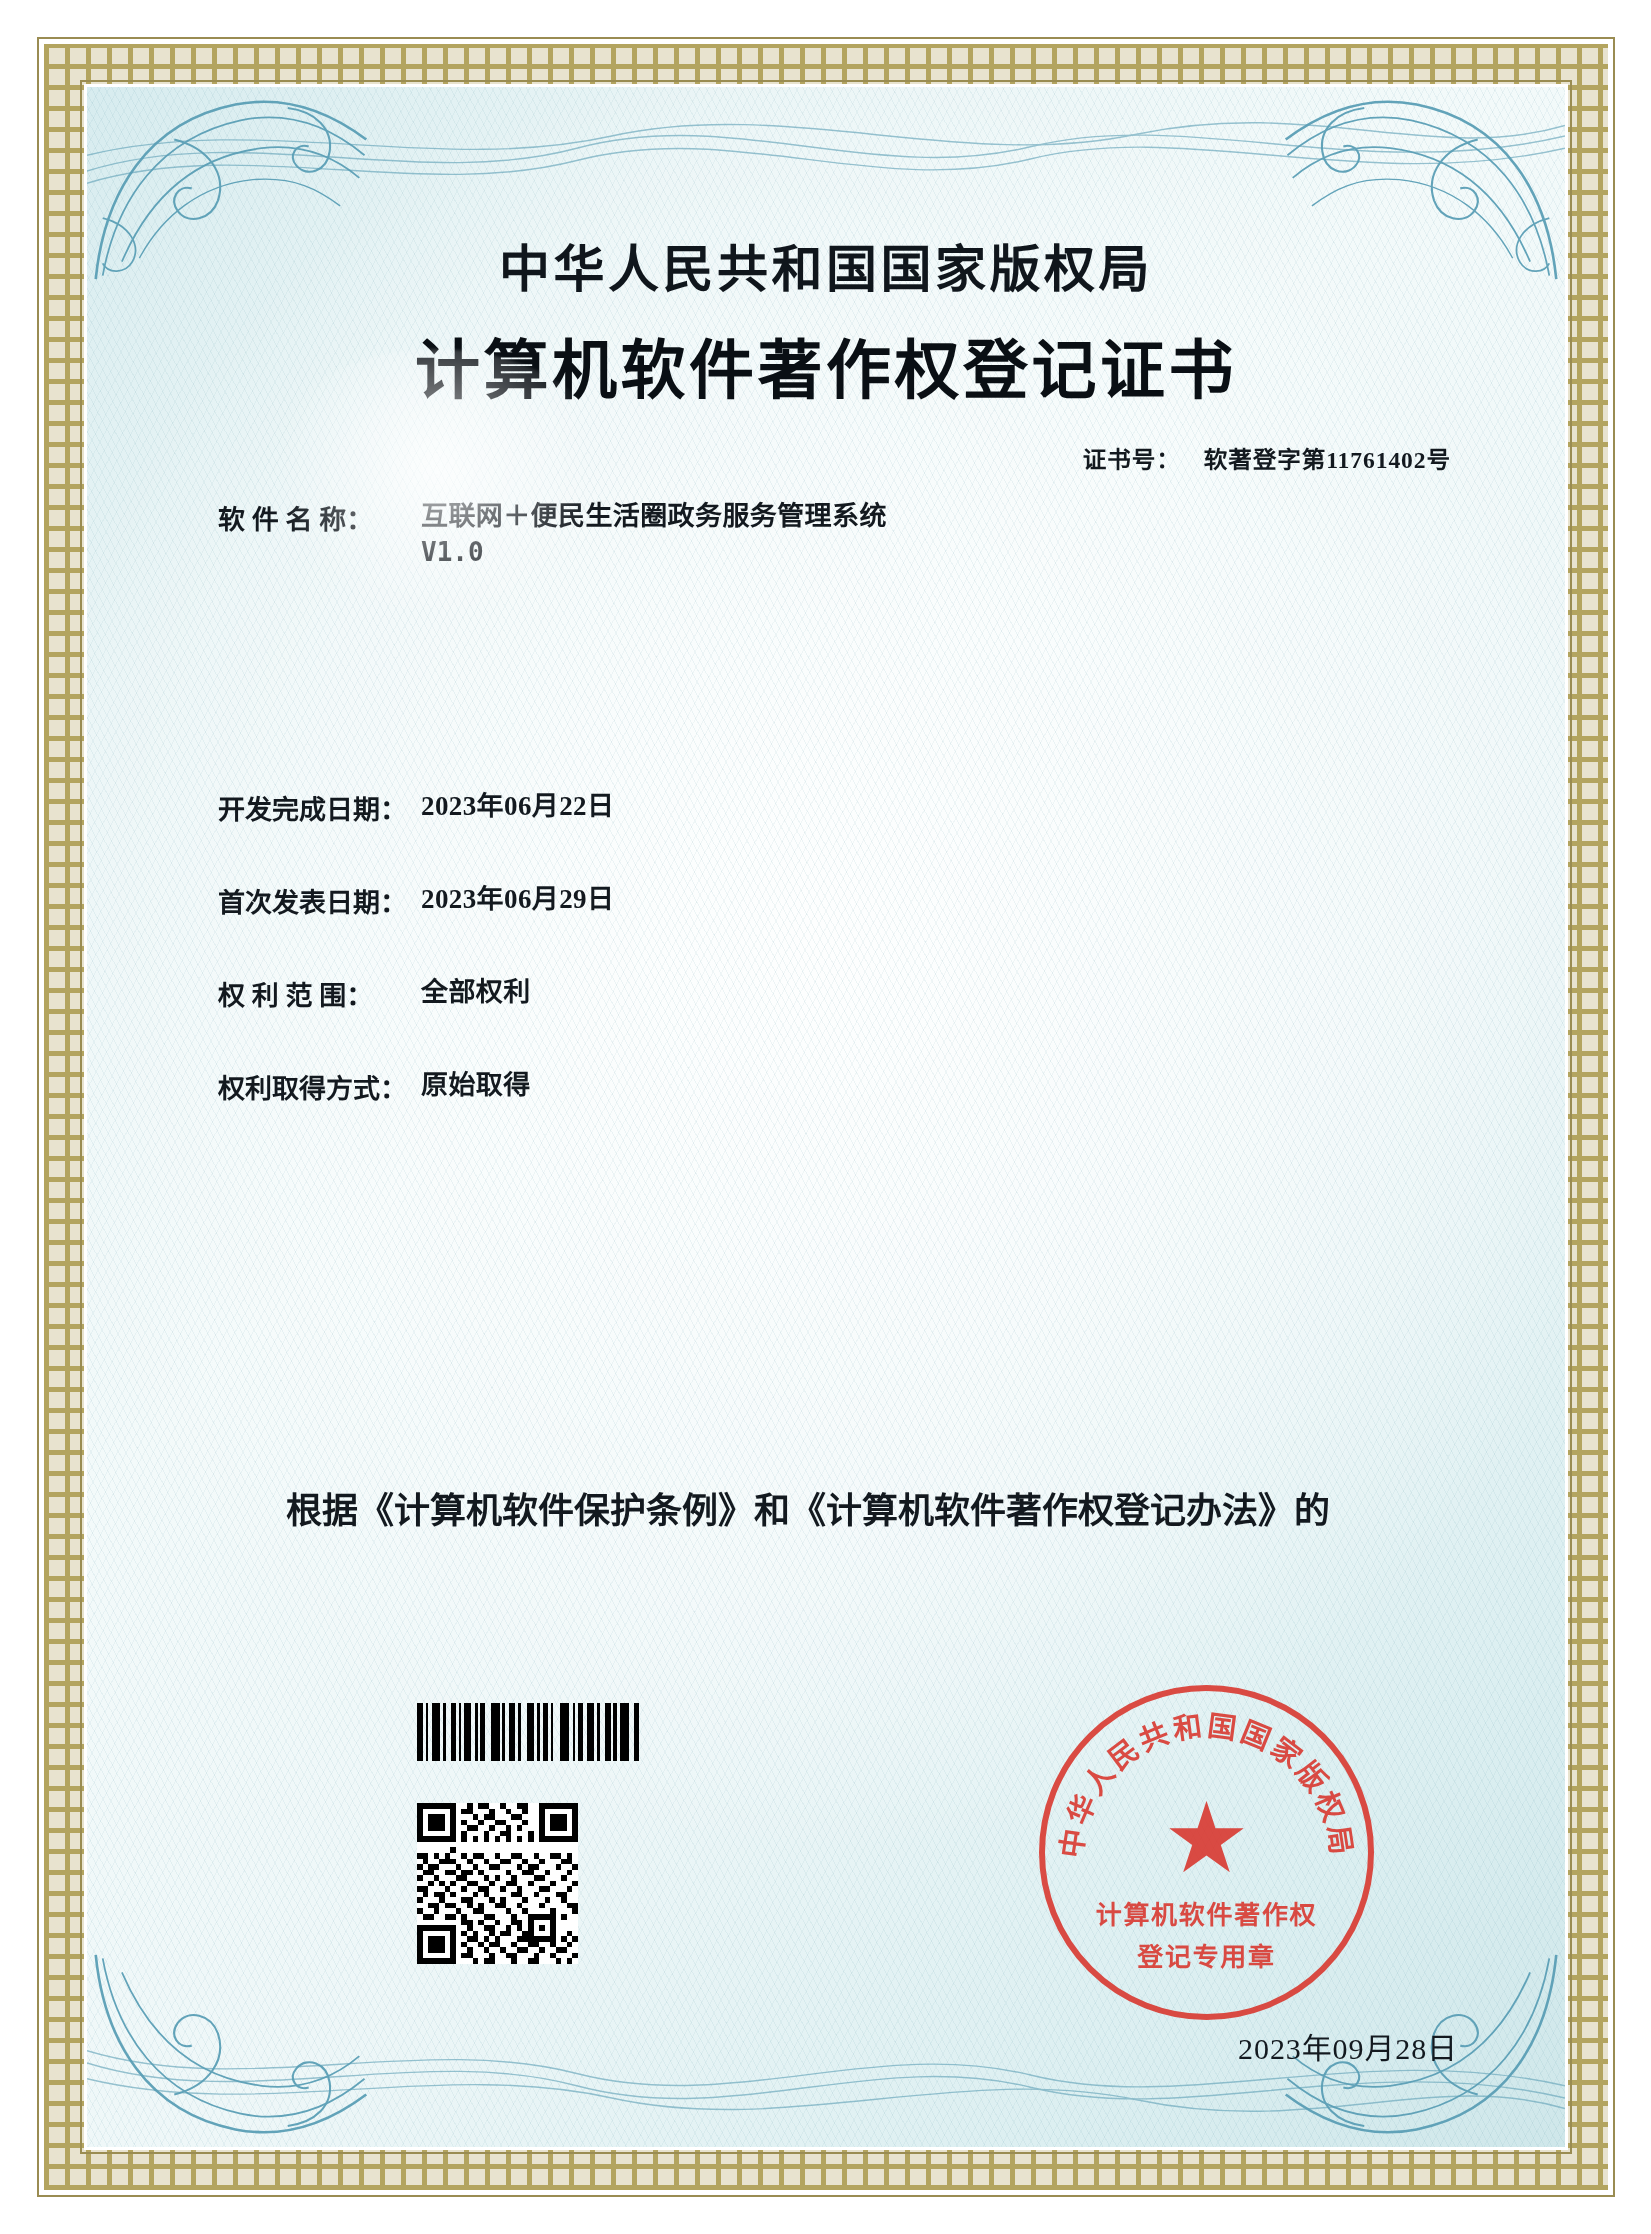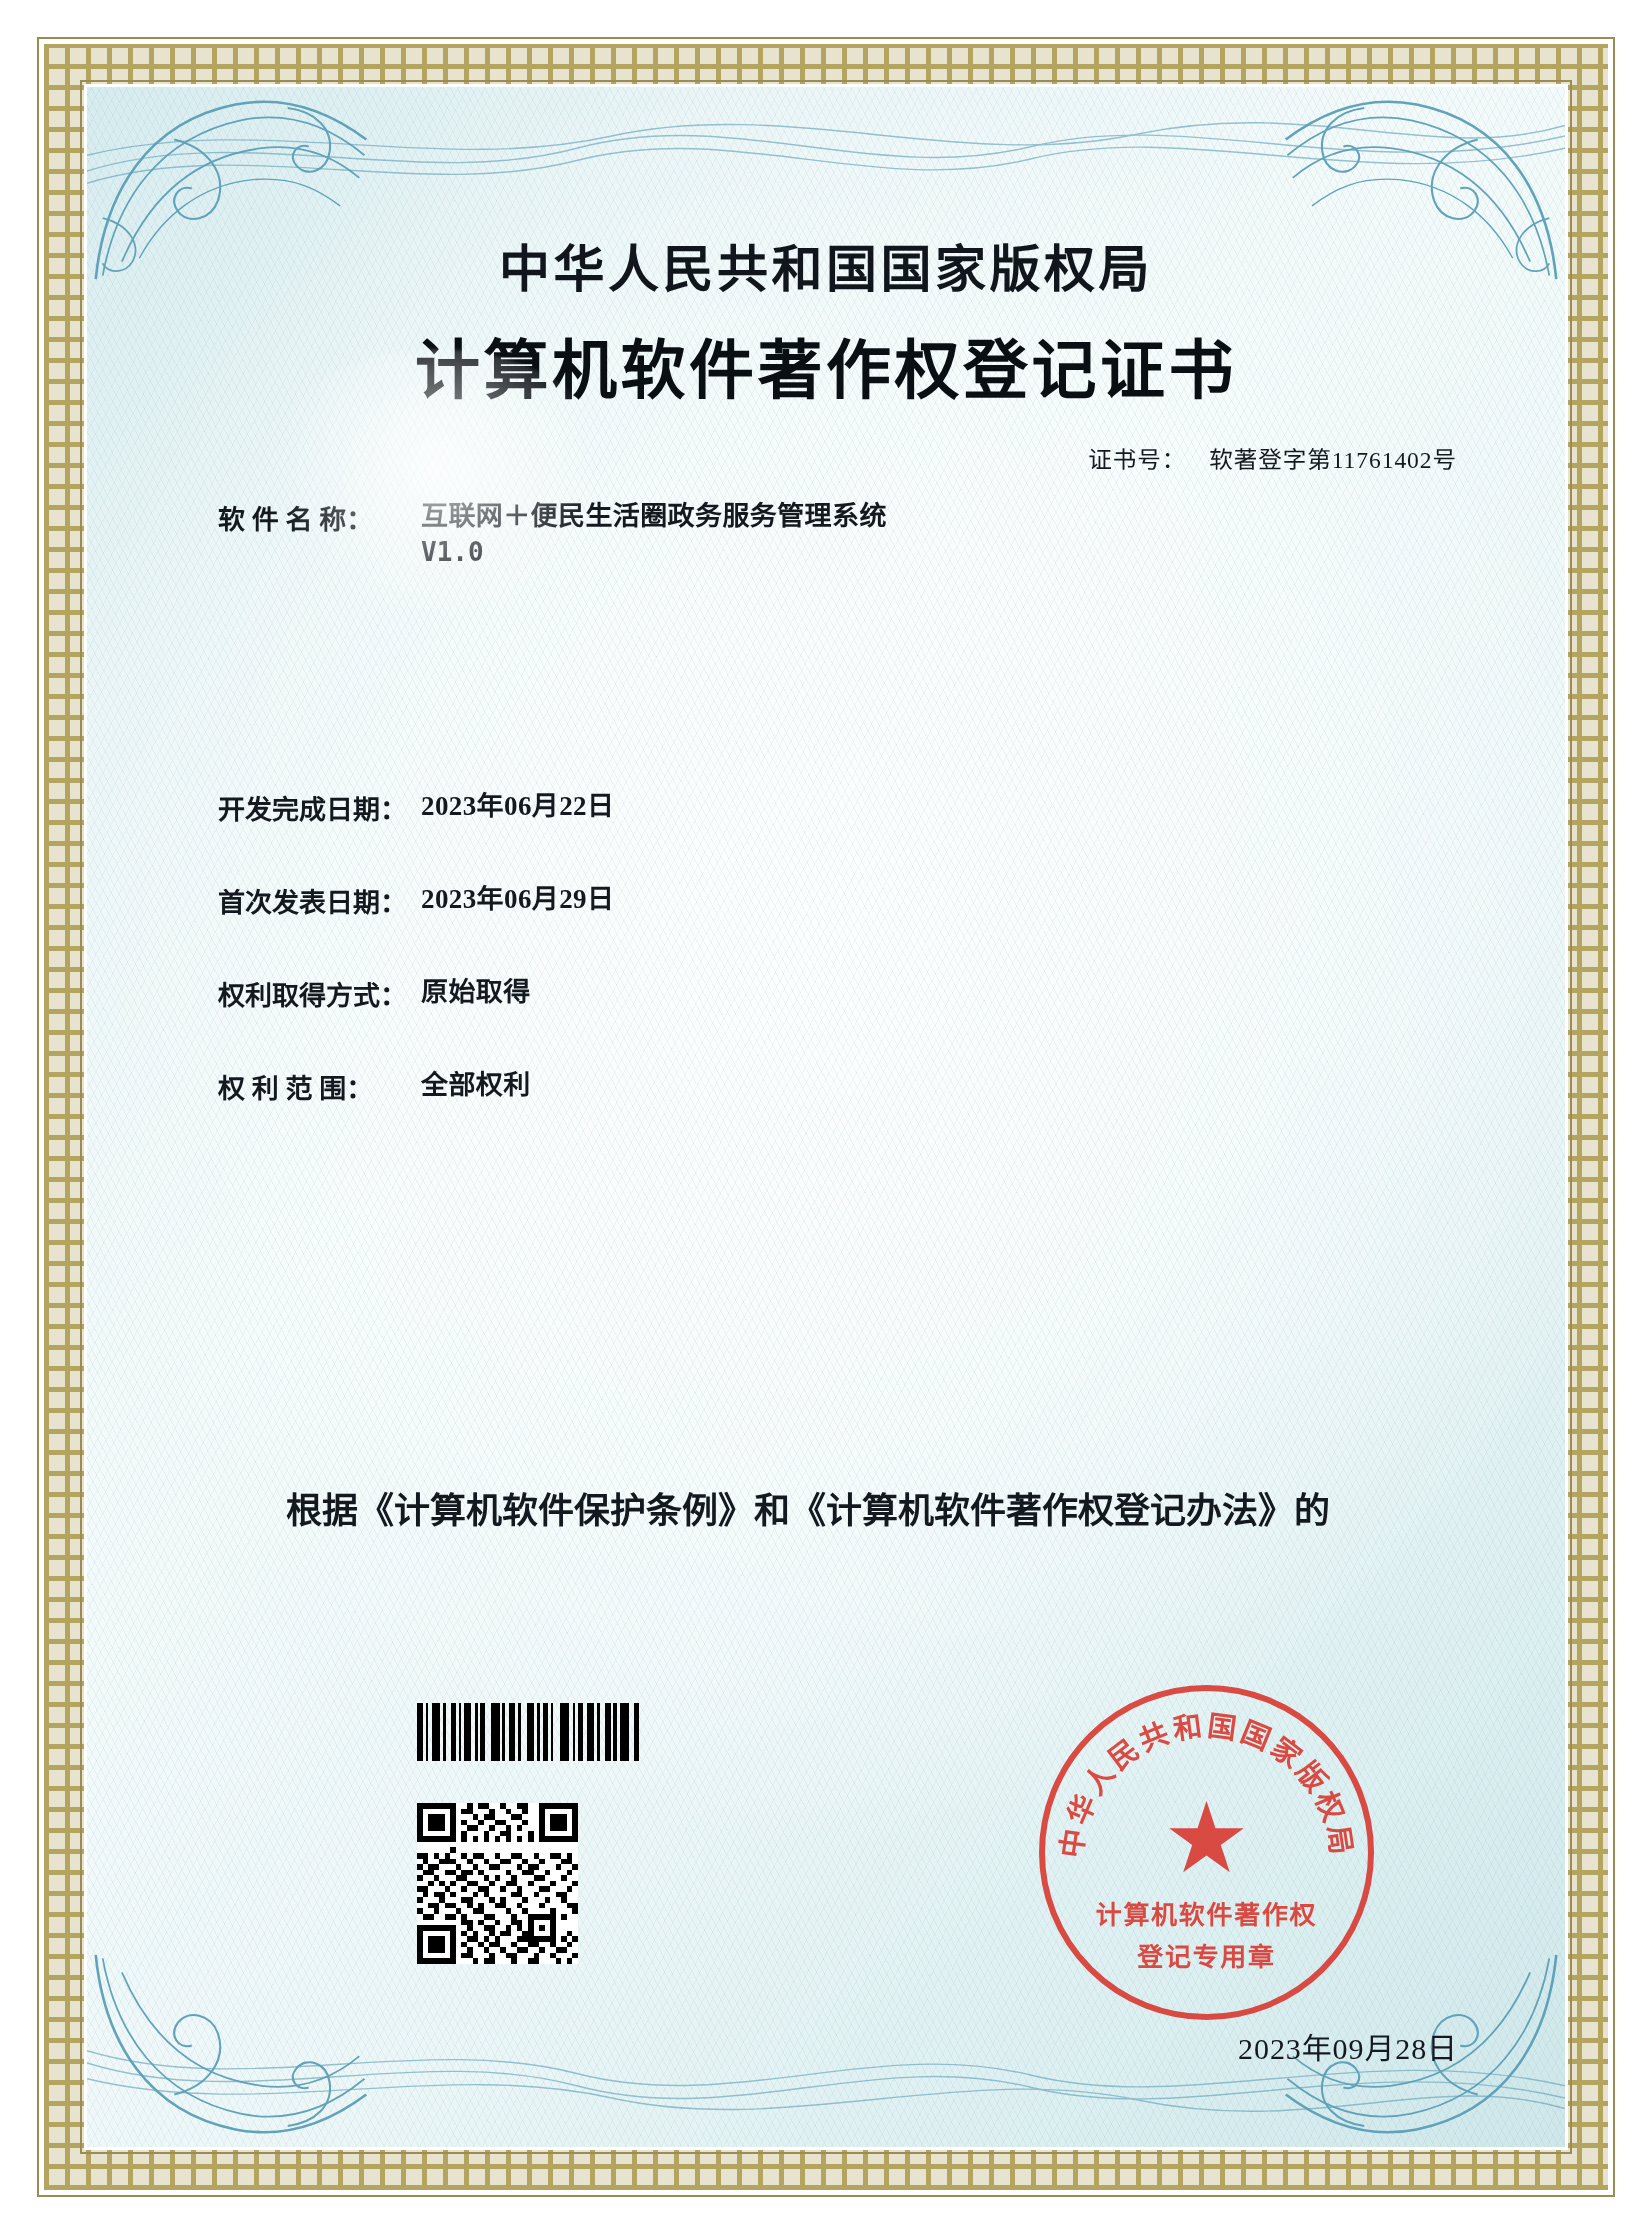--- a/index.html
+++ b/index.html
@@ -153,24 +153,24 @@
     text-align: center;
     font-size: 65px;
     font-weight: 700;
     letter-spacing: 3.5px;
     color: #0a0f14;
     font-family: "DejaVu Serif", "Liberation Serif", serif;
   }
   .cert-no {
     position: absolute;
     top: 354px;
-    right: 108px;
+    right: 114px;
     font-size: 23.6px;
     color: #13191f;
-    font-weight: 400;
+    font-weight: 700;
     letter-spacing: 0.9px;
     white-space: nowrap;
   }
   .cert-no .label { margin-right: 23px; }
 
   .fields {
     position: absolute;
     top: 411px;
     left: 131px;
     right: 105px;
@@ -399,27 +399,27 @@
           <div class="lab">开发完成日期：</div>
           <div class="val">2023年06月22日</div>
         </div>
 
         <div class="row row-line">
           <div class="lab">首次发表日期：</div>
           <div class="val">2023年06月29日</div>
         </div>
 
         <div class="row row-line">
+          <div class="lab">权 利 范 围：</div>
+          <div class="val">全部权利</div>
+        </div>
+
+        <div class="row row-line">
           <div class="lab">权利取得方式：</div>
           <div class="val">原始取得</div>
-        </div>
-
-        <div class="row row-line">
-          <div class="lab">权 利 范 围：</div>
-          <div class="val">全部权利</div>
         </div>
 
 
       </div>
 
       <div class="statement">
         <p class="indent">根据《计算机软件保护条例》和《计算机软件著作权登记办法》的</p>
       </div>
 
       <div class="barcode">

